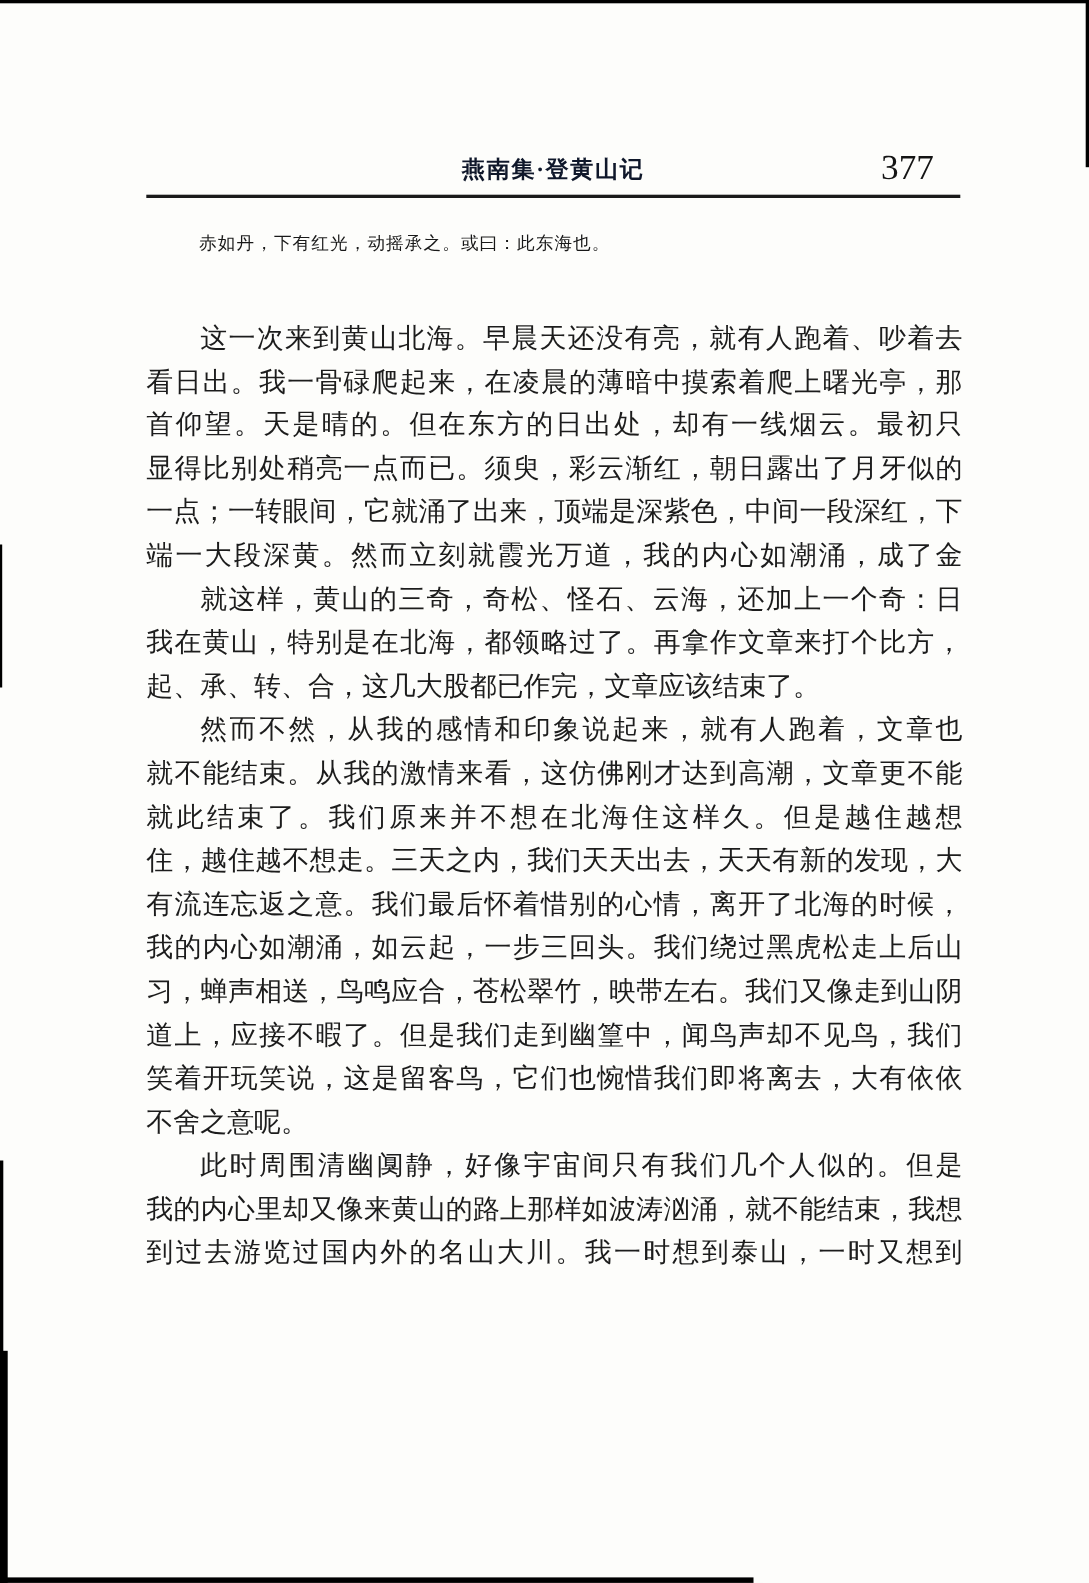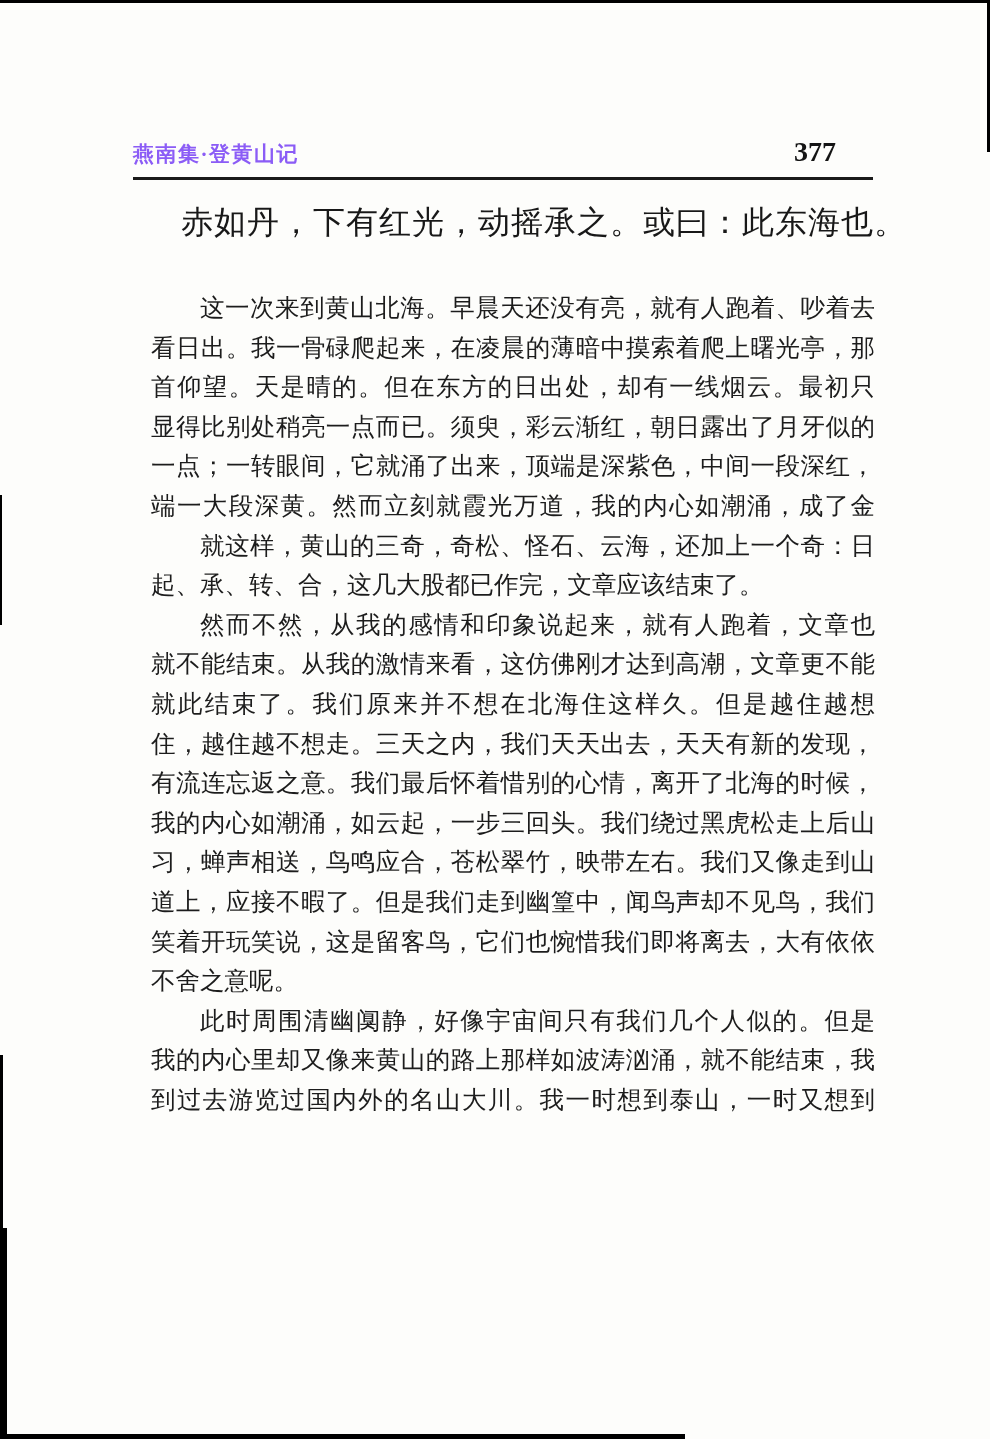--- a/index.html
+++ b/index.html
@@ -24,63 +24,62 @@
   .edge-left-c { top: 1228px; left: 0; width: 7px; height: 211px; }
   .edge-bottom { bottom: 0; left: 0; width: 685px; height: 5px; }
 
   
   .header {
     position: absolute;
     top: 138px; left: 133px; width: 740px; height: 32px;
   }
   .running-title {
     position: absolute; left: 0; right: 0;
-    text-align: left;
+    text-align: center;
     font-size: 21px; font-weight: 700;
     letter-spacing: 1.5px;
     line-height: 32px;
-    color: #8b5cf6;
+    color: #0f172a;
   }
   .page-number {
-    position: absolute; right: 37px; top: -3px;
-    font-size: 28px; line-height: 34px;
-    font-weight: 700;
+    position: absolute; right: 24px; top: -3px;
+    font-size: 32px; line-height: 34px;
+    font-weight: 400;
     color: #141414;
   }
   .rule {
     position: absolute;
     top: 177px; left: 133px; width: 740px; height: 3px;
     background: #1a1a1a;
   }
 
   
   .quote {
     position: absolute;
     top: 206px; left: 133px; width: 742px;
     padding-left: 48px;
     box-sizing: border-box;
-    font-size: 32px; line-height: 32px;
+    font-size: 16px; line-height: 32px;
     letter-spacing: 1px;
     color: #181818;
     white-space: nowrap;
   }
 
   
   .body-text {
     position: absolute;
     top: 288px; left: 133px; width: 742px;
   }
   .line {
     height: 39.6px;
     line-height: 39.6px;
     font-size: 24.5px;
     text-align: justify;
     text-align-last: justify;
     overflow: hidden;
-    margin-left: 18px;
   }
   .line.indent { text-indent: 2em; }
   .line.end { text-align-last: left; }
 </style>
 </head>
 <body>
 
 <div class="page">
 
   <div class="edge edge-top"></div>
@@ -99,20 +98,21 @@
   <div class="quote">赤如丹，下有红光，动摇承之。或曰：此东海也。</div>
 
   <main class="body-text" id="body-text">
       <div class="line indent">这一次来到黄山北海。早晨天还没有亮，就有人跑着、吵着去</div>
       <div class="line">看日出。我一骨碌爬起来，在凌晨的薄暗中摸索着爬上曙光亭，那</div>
       <div class="line">首仰望。天是晴的。但在东方的日出处，却有一线烟云。最初只</div>
       <div class="line">显得比别处稍亮一点而已。须臾，彩云渐红，朝日露出了月牙似的</div>
       <div class="line">一点；一转眼间，它就涌了出来，顶端是深紫色，中间一段深红，下</div>
       <div class="line">端一大段深黄。然而立刻就霞光万道，我的内心如潮涌，成了金</div>
       <div class="line indent">就这样，黄山的三奇，奇松、怪石、云海，还加上一个奇：日出，</div>
+      <div class="line">我在黄山，特别是在北海，都领略过了。再拿作文章来打个比方，</div>
       <div class="line end">起、承、转、合，这几大股都已作完，文章应该结束了。</div>
       <div class="line indent">然而不然，从我的感情和印象说起来，就有人跑着，文章也</div>
       <div class="line">就不能结束。从我的激情来看，这仿佛刚才达到高潮，文章更不能</div>
       <div class="line">就此结束了。我们原来并不想在北海住这样久。但是越住越想</div>
       <div class="line">住，越住越不想走。三天之内，我们天天出去，天天有新的发现，大</div>
       <div class="line">有流连忘返之意。我们最后怀着惜别的心情，离开了北海的时候，</div>
       <div class="line">我的内心如潮涌，如云起，一步三回头。我们绕过黑虎松走上后山</div>
       <div class="line">习，蝉声相送，鸟鸣应合，苍松翠竹，映带左右。我们又像走到山阴</div>
       <div class="line">道上，应接不暇了。但是我们走到幽篁中，闻鸟声却不见鸟，我们</div>
       <div class="line">笑着开玩笑说，这是留客鸟，它们也惋惜我们即将离去，大有依依</div>

